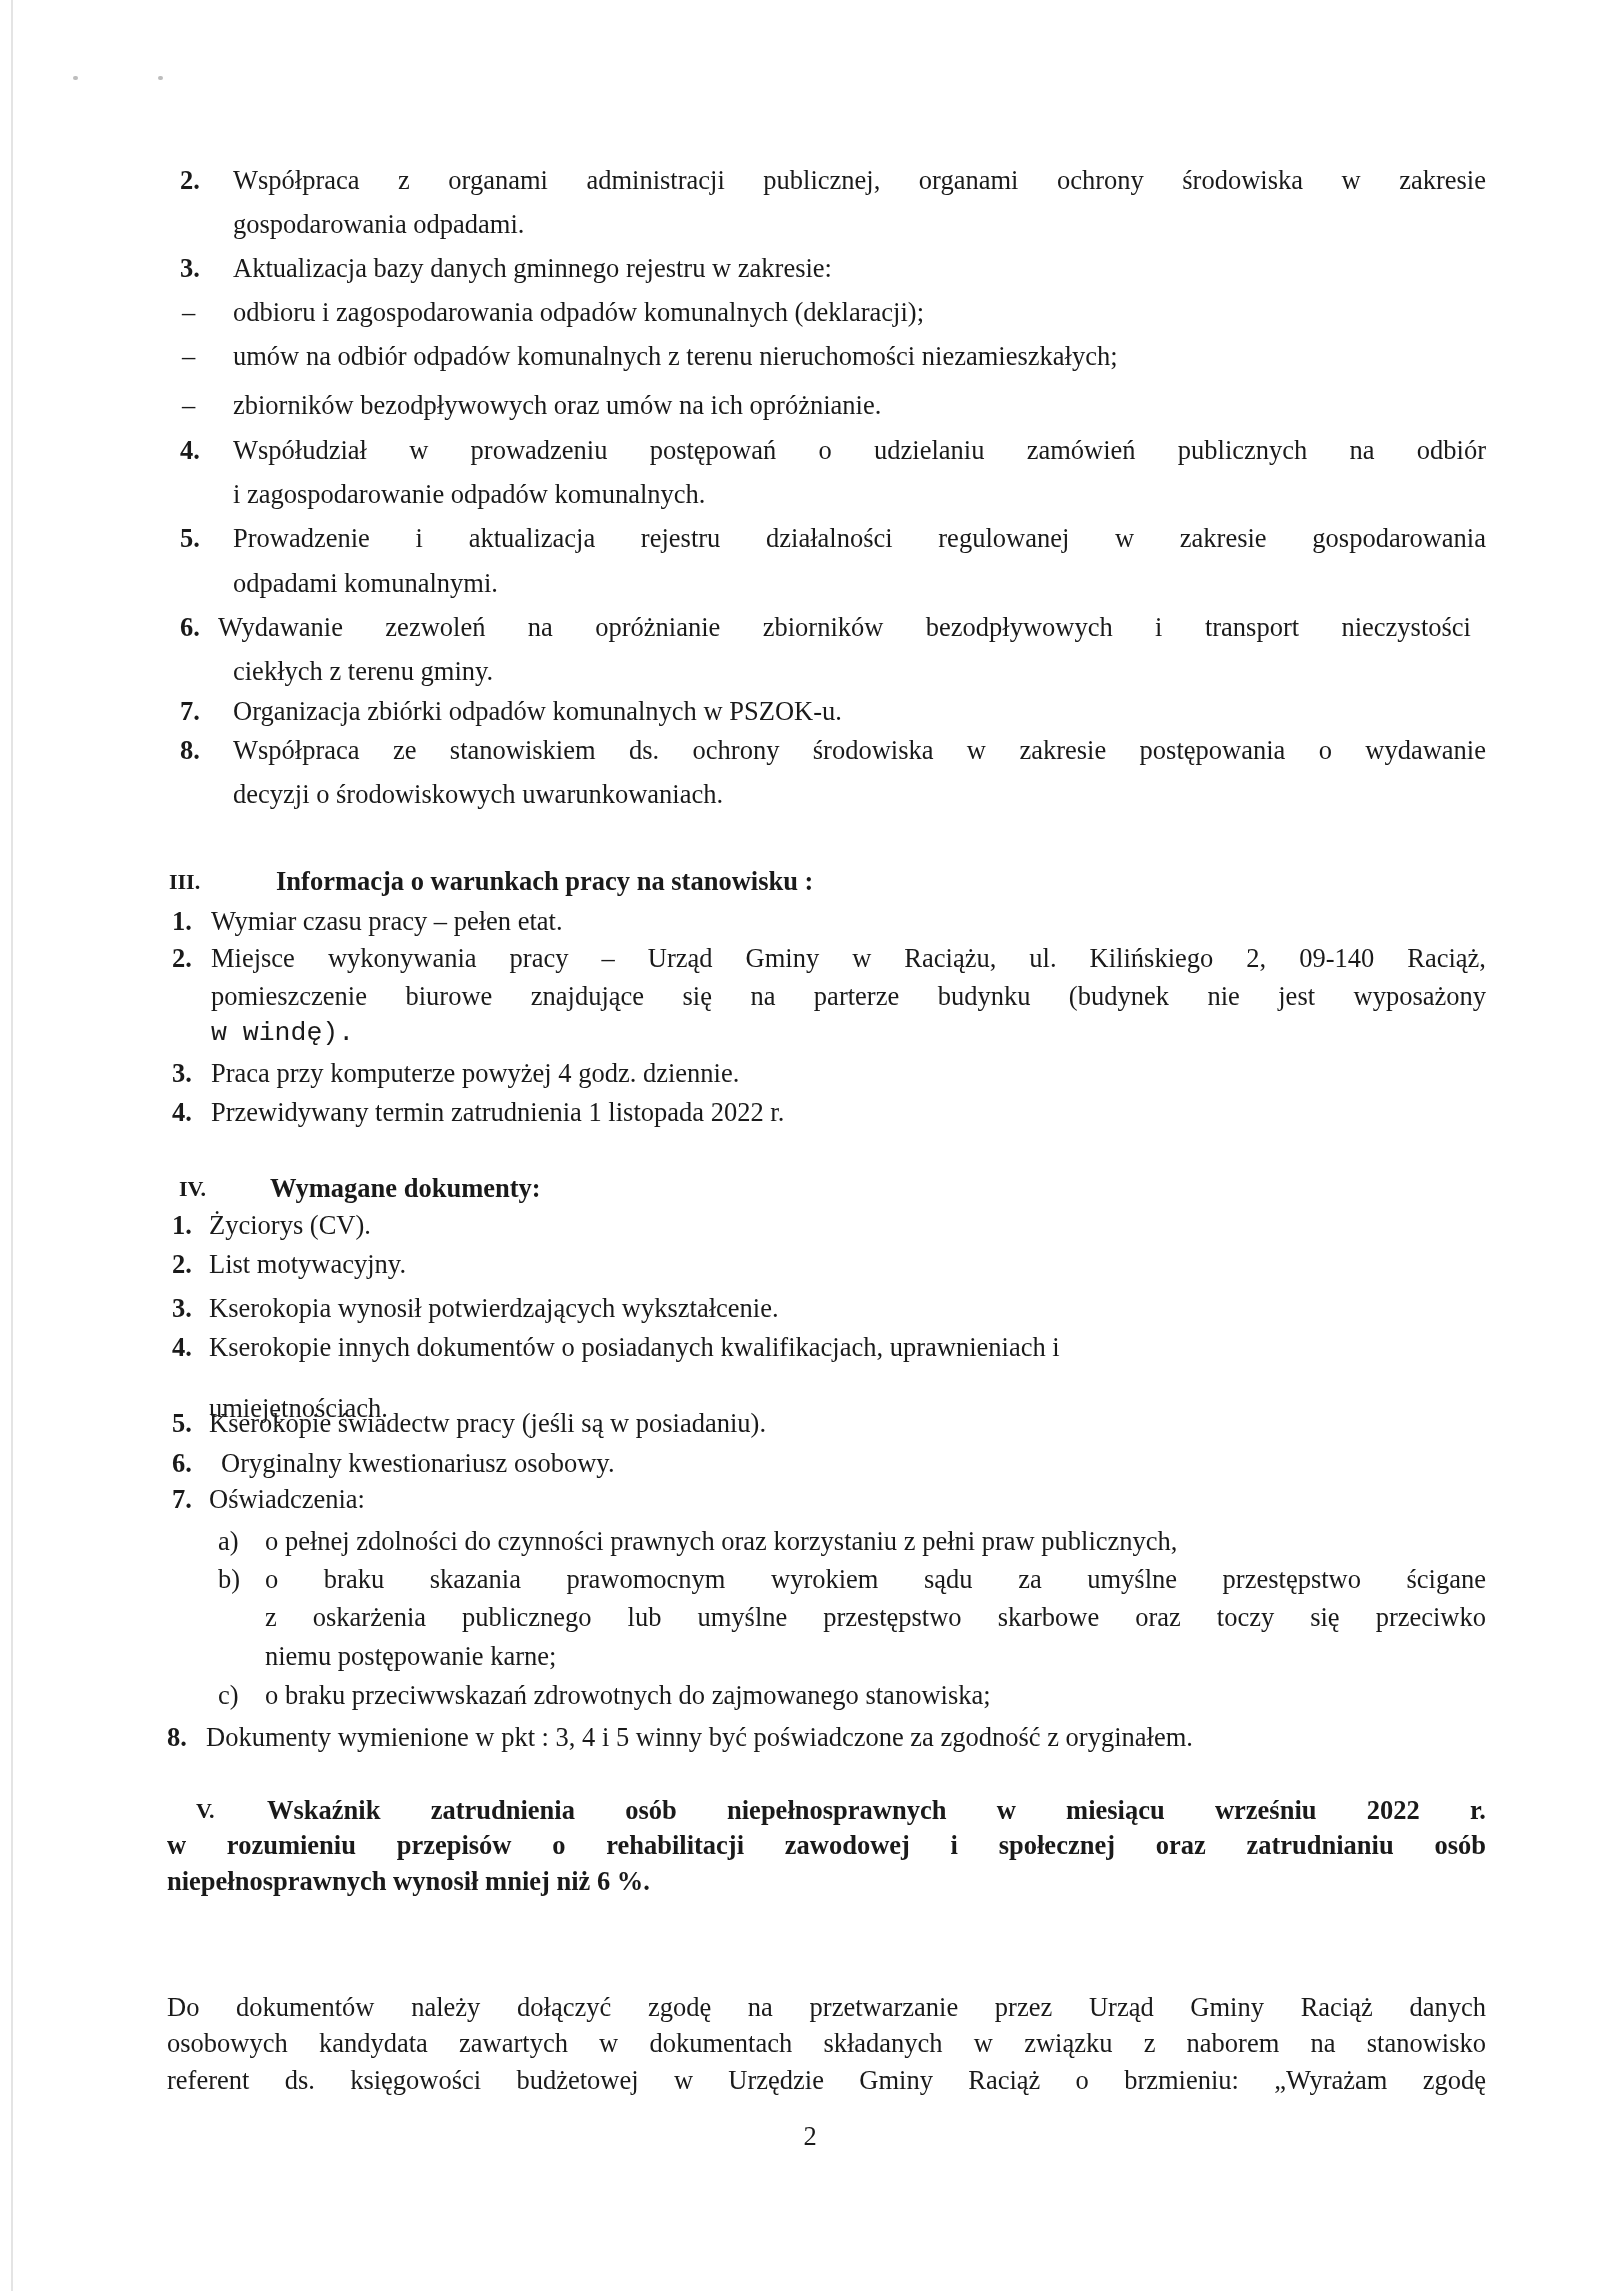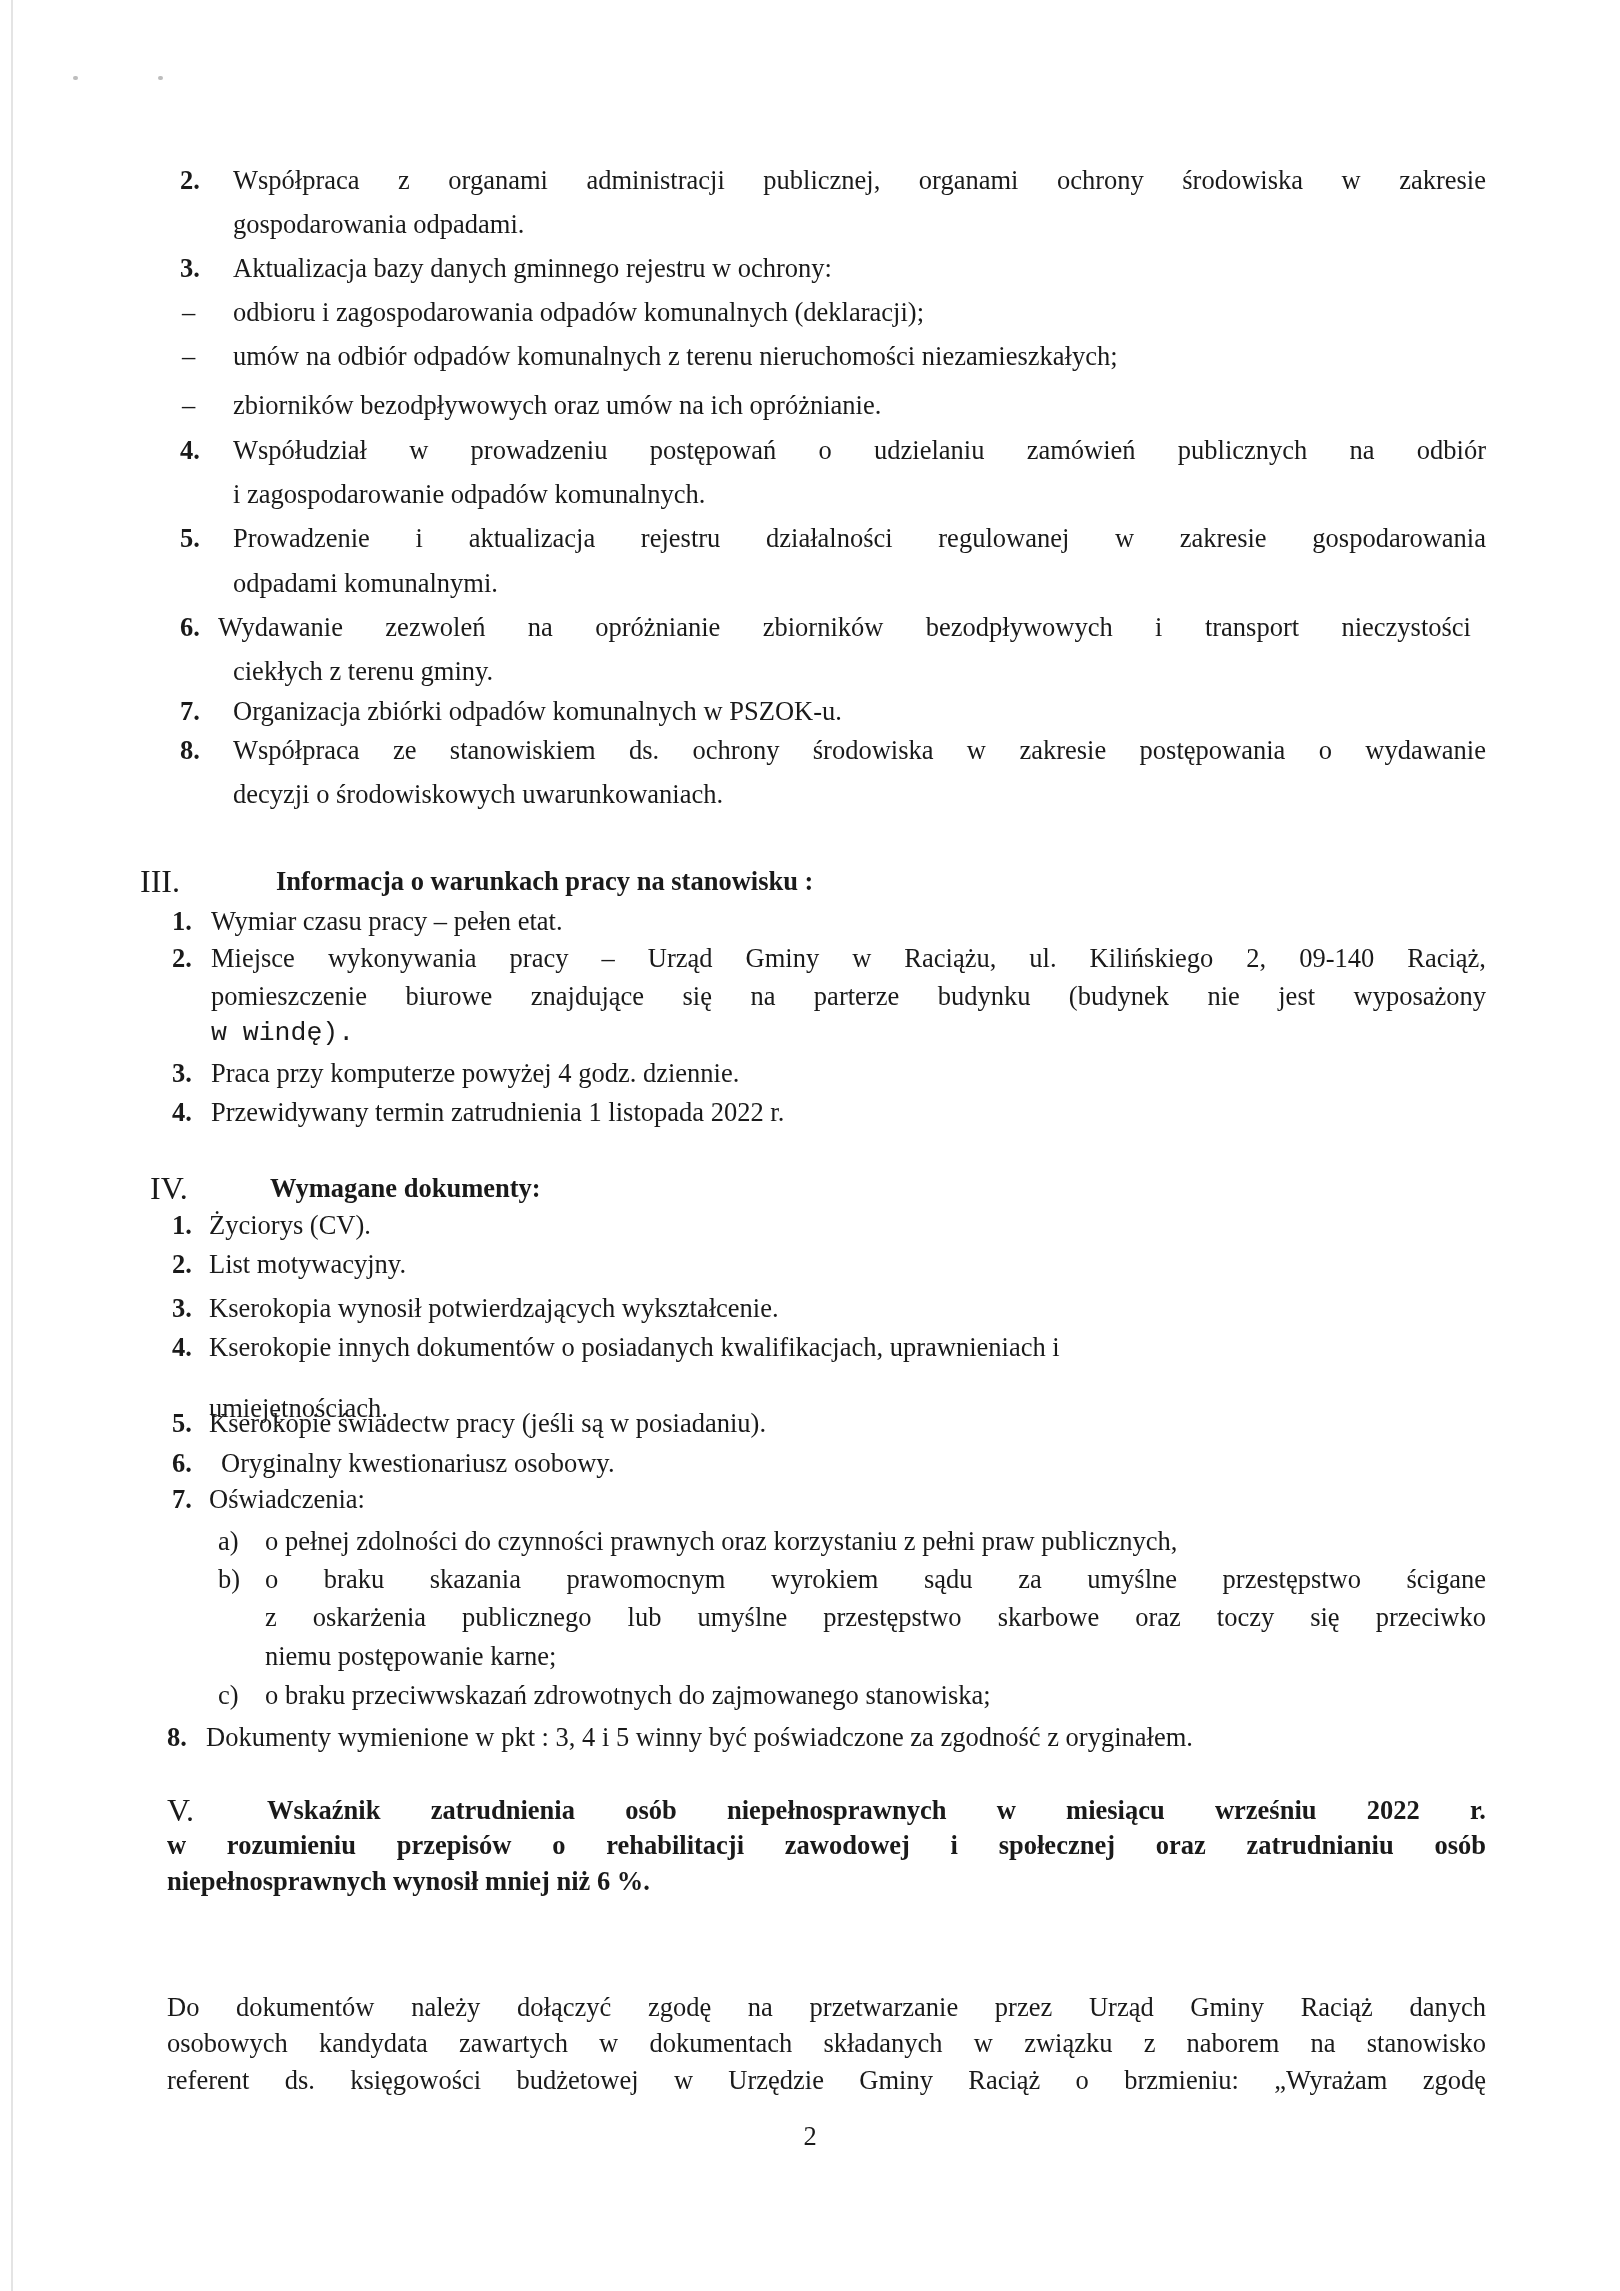--- a/index.html
+++ b/index.html
@@ -5,38 +5,38 @@
   html, body { margin: 0; padding: 0; background: #ffffff; }
   body { width: 1620px; height: 2292px; position: relative; overflow: hidden;
          font-family: "Liberation Serif", "DejaVu Serif", serif; color: #1a1a1a; }
   .page { position: absolute; left: 0; top: 0; width: 1620px; height: 2292px; background: #fff; }
   .scan-edge { position: absolute; left: 10.8px; top: 0; width: 2px; height: 2292px; background: #e4e4e4; }
   .speck { position: absolute; width: 4.9px; height: 3.9px; border-radius: 2px; background: #bdbdbd; }
   .ln { position: absolute; font-size: 26.5px; line-height: 31px; white-space: nowrap; }
   .num { position: absolute; font-size: 26.5px; line-height: 31px; font-weight: bold; }
   .just { text-align: justify; text-align-last: justify; white-space: normal; }
   .bold { font-weight: bold; }
-  .roman { position: absolute; font-size: 32px; line-height: 31px; font-weight: normal; }
+  .roman { position: absolute; font-size: 22px; line-height: 31px; font-weight: bold; margin-left: 29px; }
   .pageno { position: absolute; font-size: 26.5px; line-height: 31px; left: 0; width: 1620px; text-align: center; }
 </style>
 </head>
 <body>
 
 <div class="page">
   <div class="scan-edge"></div>
   <div class="speck" style="left:73px;top:76px;"></div>
   <div class="speck" style="left:158px;top:76px;"></div>
 
   <div>
     <div class="num" style="left:180px;top:165px;">2.</div>
     <div class="ln just" style="left:233px;top:165px;width:1253px;">Współpraca z organami administracji publicznej, organami ochrony środowiska w zakresie</div>
     <div class="ln" style="left:233px;top:209px;">gospodarowania odpadami.</div>
 
     <div class="num" style="left:180px;top:253px;">3.</div>
-    <div class="ln" style="left:233px;top:253px;">Aktualizacja bazy danych gminnego rejestru w ochrony:</div>
+    <div class="ln" style="left:233px;top:253px;">Aktualizacja bazy danych gminnego rejestru w zakresie:</div>
 
     <div class="ln" style="left:182px;top:297px;">–</div>
     <div class="ln" style="left:233px;top:297px;">odbioru i zagospodarowania odpadów komunalnych (deklaracji);</div>
 
     <div class="ln" style="left:182px;top:341px;">–</div>
     <div class="ln" style="left:233px;top:341px;">umów na odbiór odpadów komunalnych z terenu nieruchomości niezamieszkałych;</div>
 
     <div class="ln" style="left:182px;top:390px;">–</div>
     <div class="ln" style="left:233px;top:390px;">zbiorników bezodpływowych oraz umów na ich opróżnianie.</div>
 

